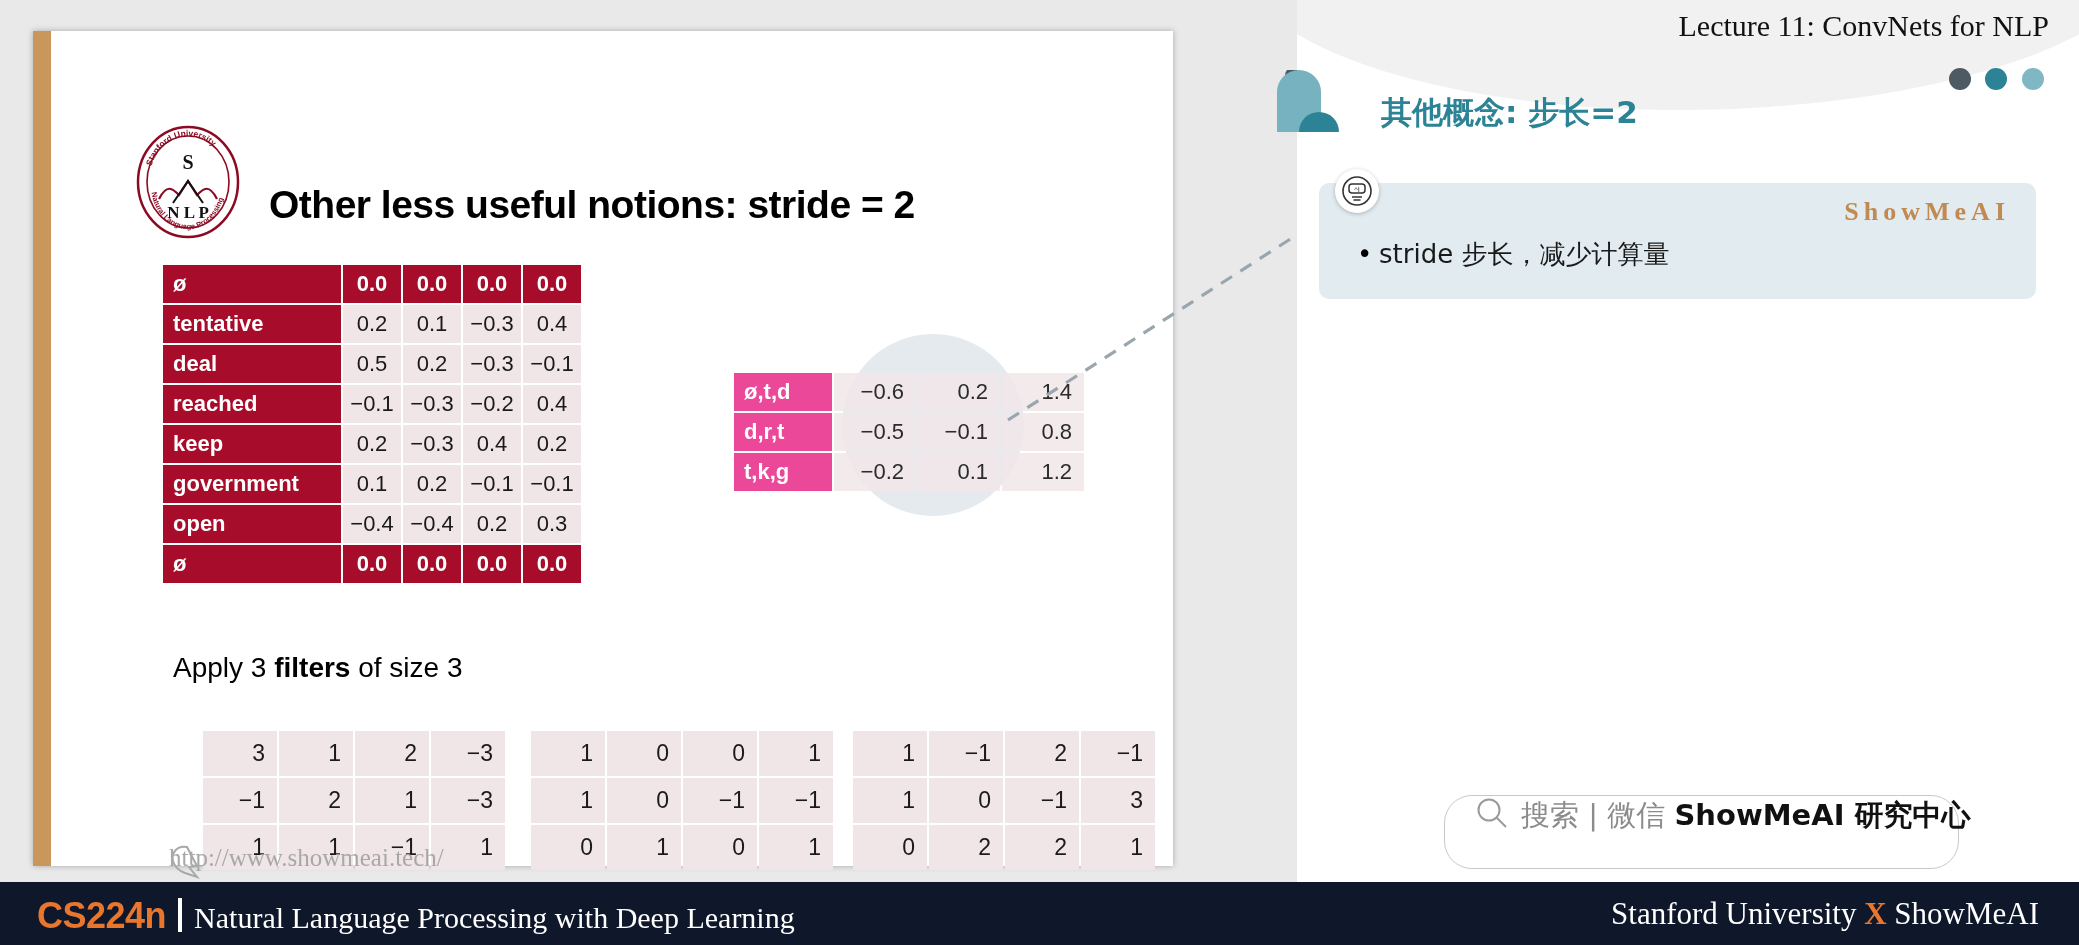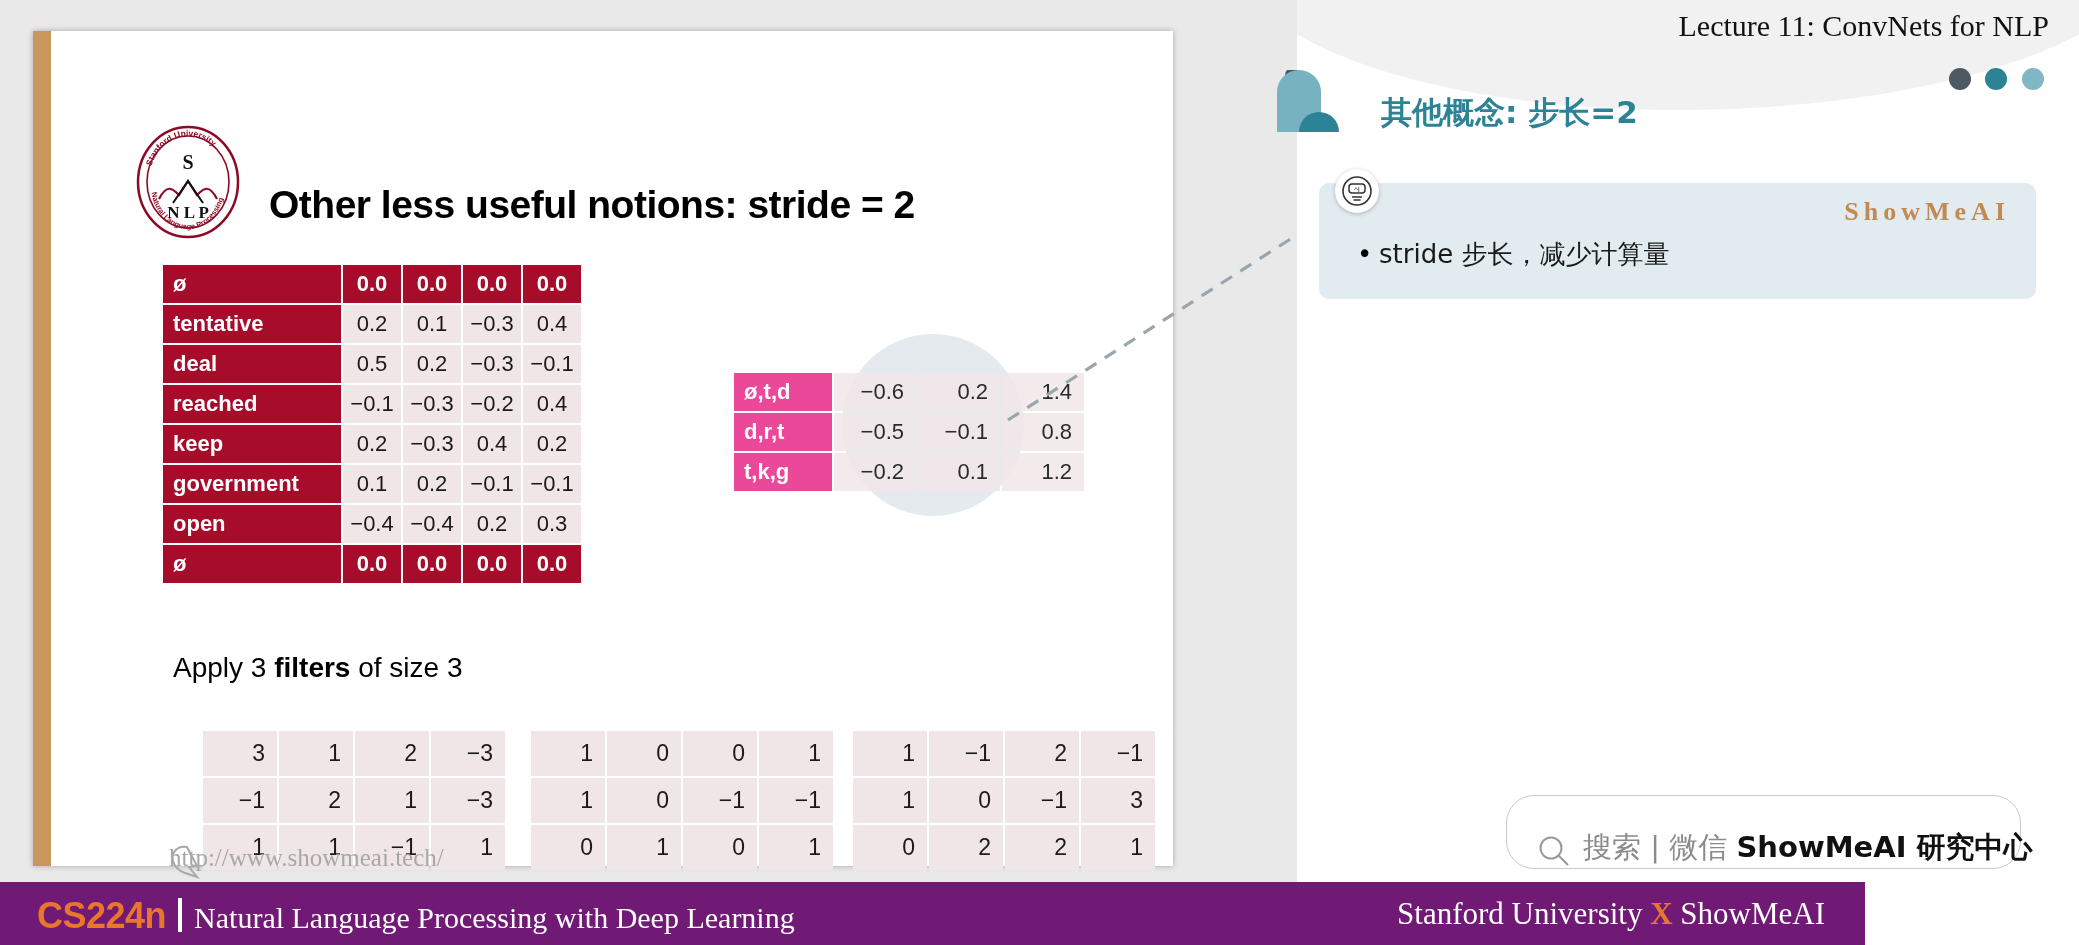--- a/index.html
+++ b/index.html
@@ -183,36 +183,36 @@
   }
 
   
   #connector{
     position:absolute;left:1000px;top:230px;width:300px;height:195px;
     z-index:6;pointer-events:none;
   }
 
   
   #search-pill{
-    position:absolute;left:1506px;top:795px;width:513px;height:72px;
+    position:absolute;left:1444px;top:795px;width:513px;height:72px;
     border:1.6px solid #c9c9c9;border-radius:28px;background:#fff;
-    display:flex;align-items:flex-end;
+    display:flex;align-items:flex-start;
   }
   #search-icon{margin-left:30px;margin-right:12px;flex:0 0 auto;}
   #search-text{
     font-size:29px;color:#111;white-space:nowrap;
     font-family:"DejaVu Sans", sans-serif;
   }
   #search-text .muted{color:#8b8b8b;}
   #search-text .bold{font-weight:bold;}
 
   
   #footer{
-    position:absolute;left:0;top:882px;width:1865px;height:63px;
-    background:#701a75;
+    position:absolute;left:0;top:882px;width:2079px;height:63px;
+    background:#0f172a;
   }
   #footer-left{
     position:absolute;left:37px;top:12px;
     white-space:nowrap;display:flex;align-items:baseline;
   }
   #cs-code{
     font-size:36px;font-weight:bold;color:#e8762c;
     font-family:"Liberation Sans", sans-serif;letter-spacing:-0.5px;
   }
   #cs-bar{

